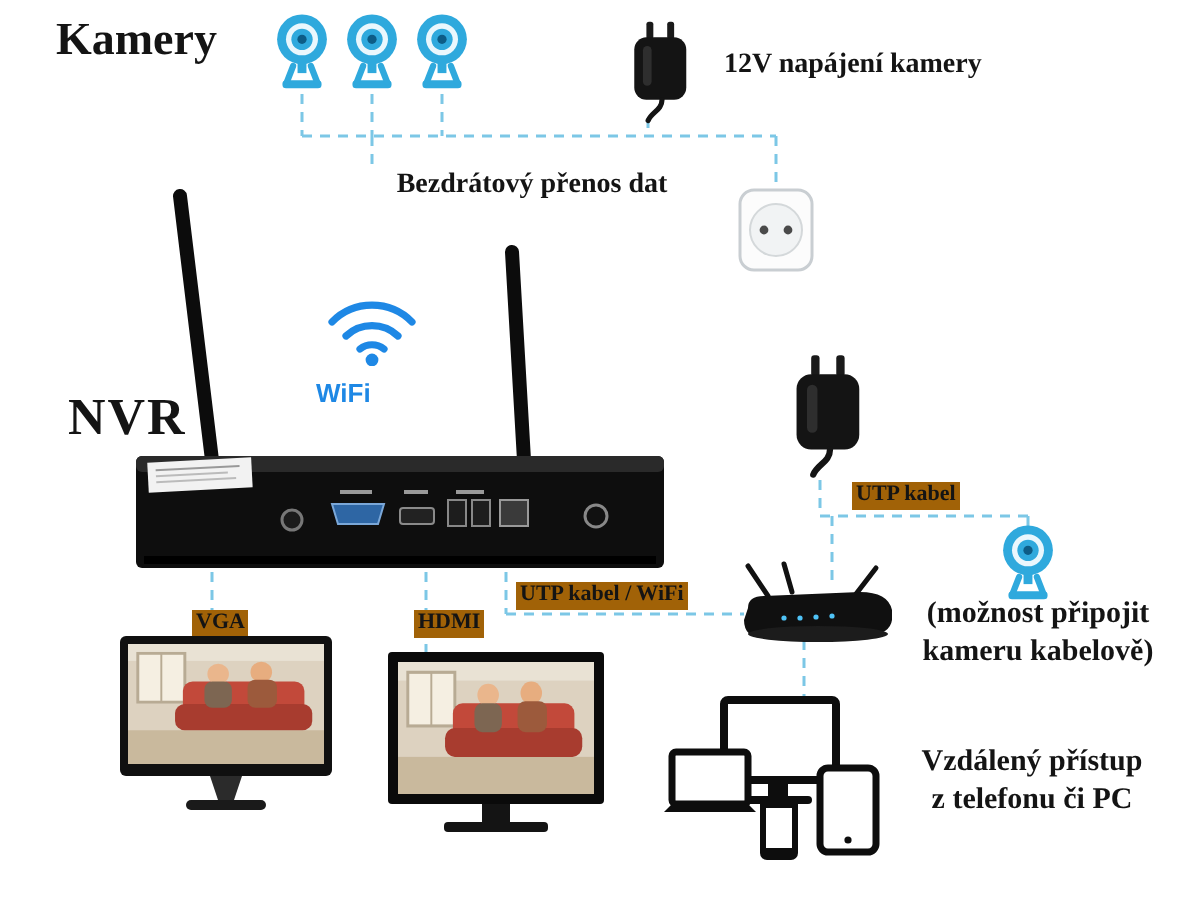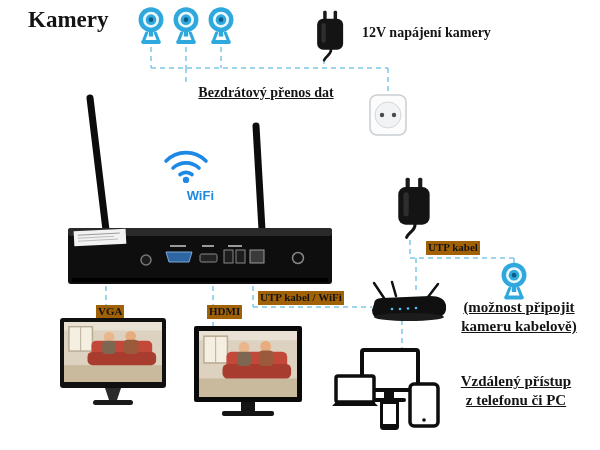--- a/index.html
+++ b/index.html
@@ -8,32 +8,32 @@
     width:600px; height:450px;
     font-family:"Liberation Serif","DejaVu Serif",serif;
     color:var(--text,#111);
   }
   .canvas { position:relative; width:600px; height:450px; background:#fff; overflow:hidden;padding-left:16px; }
   .abs { position:absolute; }
   .lbl {
     position:absolute; font-weight:700; white-space:pre-line;
     color:var(--text,#111); line-height:1.25;
   }
-  .center { text-align:center;text-decoration:underline; }
+  .center { text-align:center; }
   .size-title { font-size:23px; }
   .size-nvr { font-size:26px; letter-spacing:1px; }
   .size-md { font-size:14px; }
   .size-lg { font-size:15px; }
   .size-xl { font-size:16px; }
   .size-sm { font-size:11px; }
   .whitebg { background:#a16207; padding:0 2px; }
   .wifi-text {
     font-family:"Liberation Sans","DejaVu Sans",sans-serif;
     font-weight:700; font-size:13px; color:var(--wifi-blue,#1e88e5);
-    text-align:right; margin-top:1px;
+    text-align:left; margin-top:1px;
   }
   #connectors path { stroke:var(--line-blue,#7cc7e6); stroke-width:1.5; fill:none; stroke-dasharray:5 4; }
 </style>
 </head>
 <body>
 
 <div class="canvas">
 
   <svg width="0" height="0" style="position:absolute" aria-hidden="true">
     <defs>
@@ -97,20 +97,21 @@
 
   <div class="lbl size-md center" style="left:186px;top:84px;width:160px">Bezdrátový přenos dat</div>
 
   <svg class="abs" style="left:369px;top:94px" width="38" height="42" viewBox="0 0 38 42">
     <rect x="1" y="1" width="36" height="40" rx="7" fill="#fcfcfc" stroke="#c9ced2" stroke-width="1.5"></rect>
     <circle cx="19" cy="21" r="13" fill="#f1f3f4" stroke="#d4d8da" stroke-width="1"></circle>
     <circle cx="13" cy="21" r="2.2" fill="#4a4a4a"></circle>
     <circle cx="25" cy="21" r="2.2" fill="#4a4a4a"></circle>
   </svg>
 
+  <div class="lbl size-nvr" style="left:34px;top:193px">NVR</div>
 
   <svg class="abs" style="left:58px;top:88px" width="285" height="205" viewBox="0 0 285 205">
     <path d="M48 142 L32 10" stroke="#0c0c0c" stroke-width="7" stroke-linecap="round"></path>
     <path d="M204 142 L198 38" stroke="#0c0c0c" stroke-width="7" stroke-linecap="round"></path>
     <g>
       <rect x="10" y="140" width="264" height="56" rx="3" fill="#0e0e0e"></rect>
       <rect x="10" y="140" width="264" height="8" rx="3" fill="#2a2a2a"></rect>
       <rect x="14" y="190" width="256" height="4" fill="#000"></rect>
     </g>
     <g transform="rotate(-3 42 150)">

